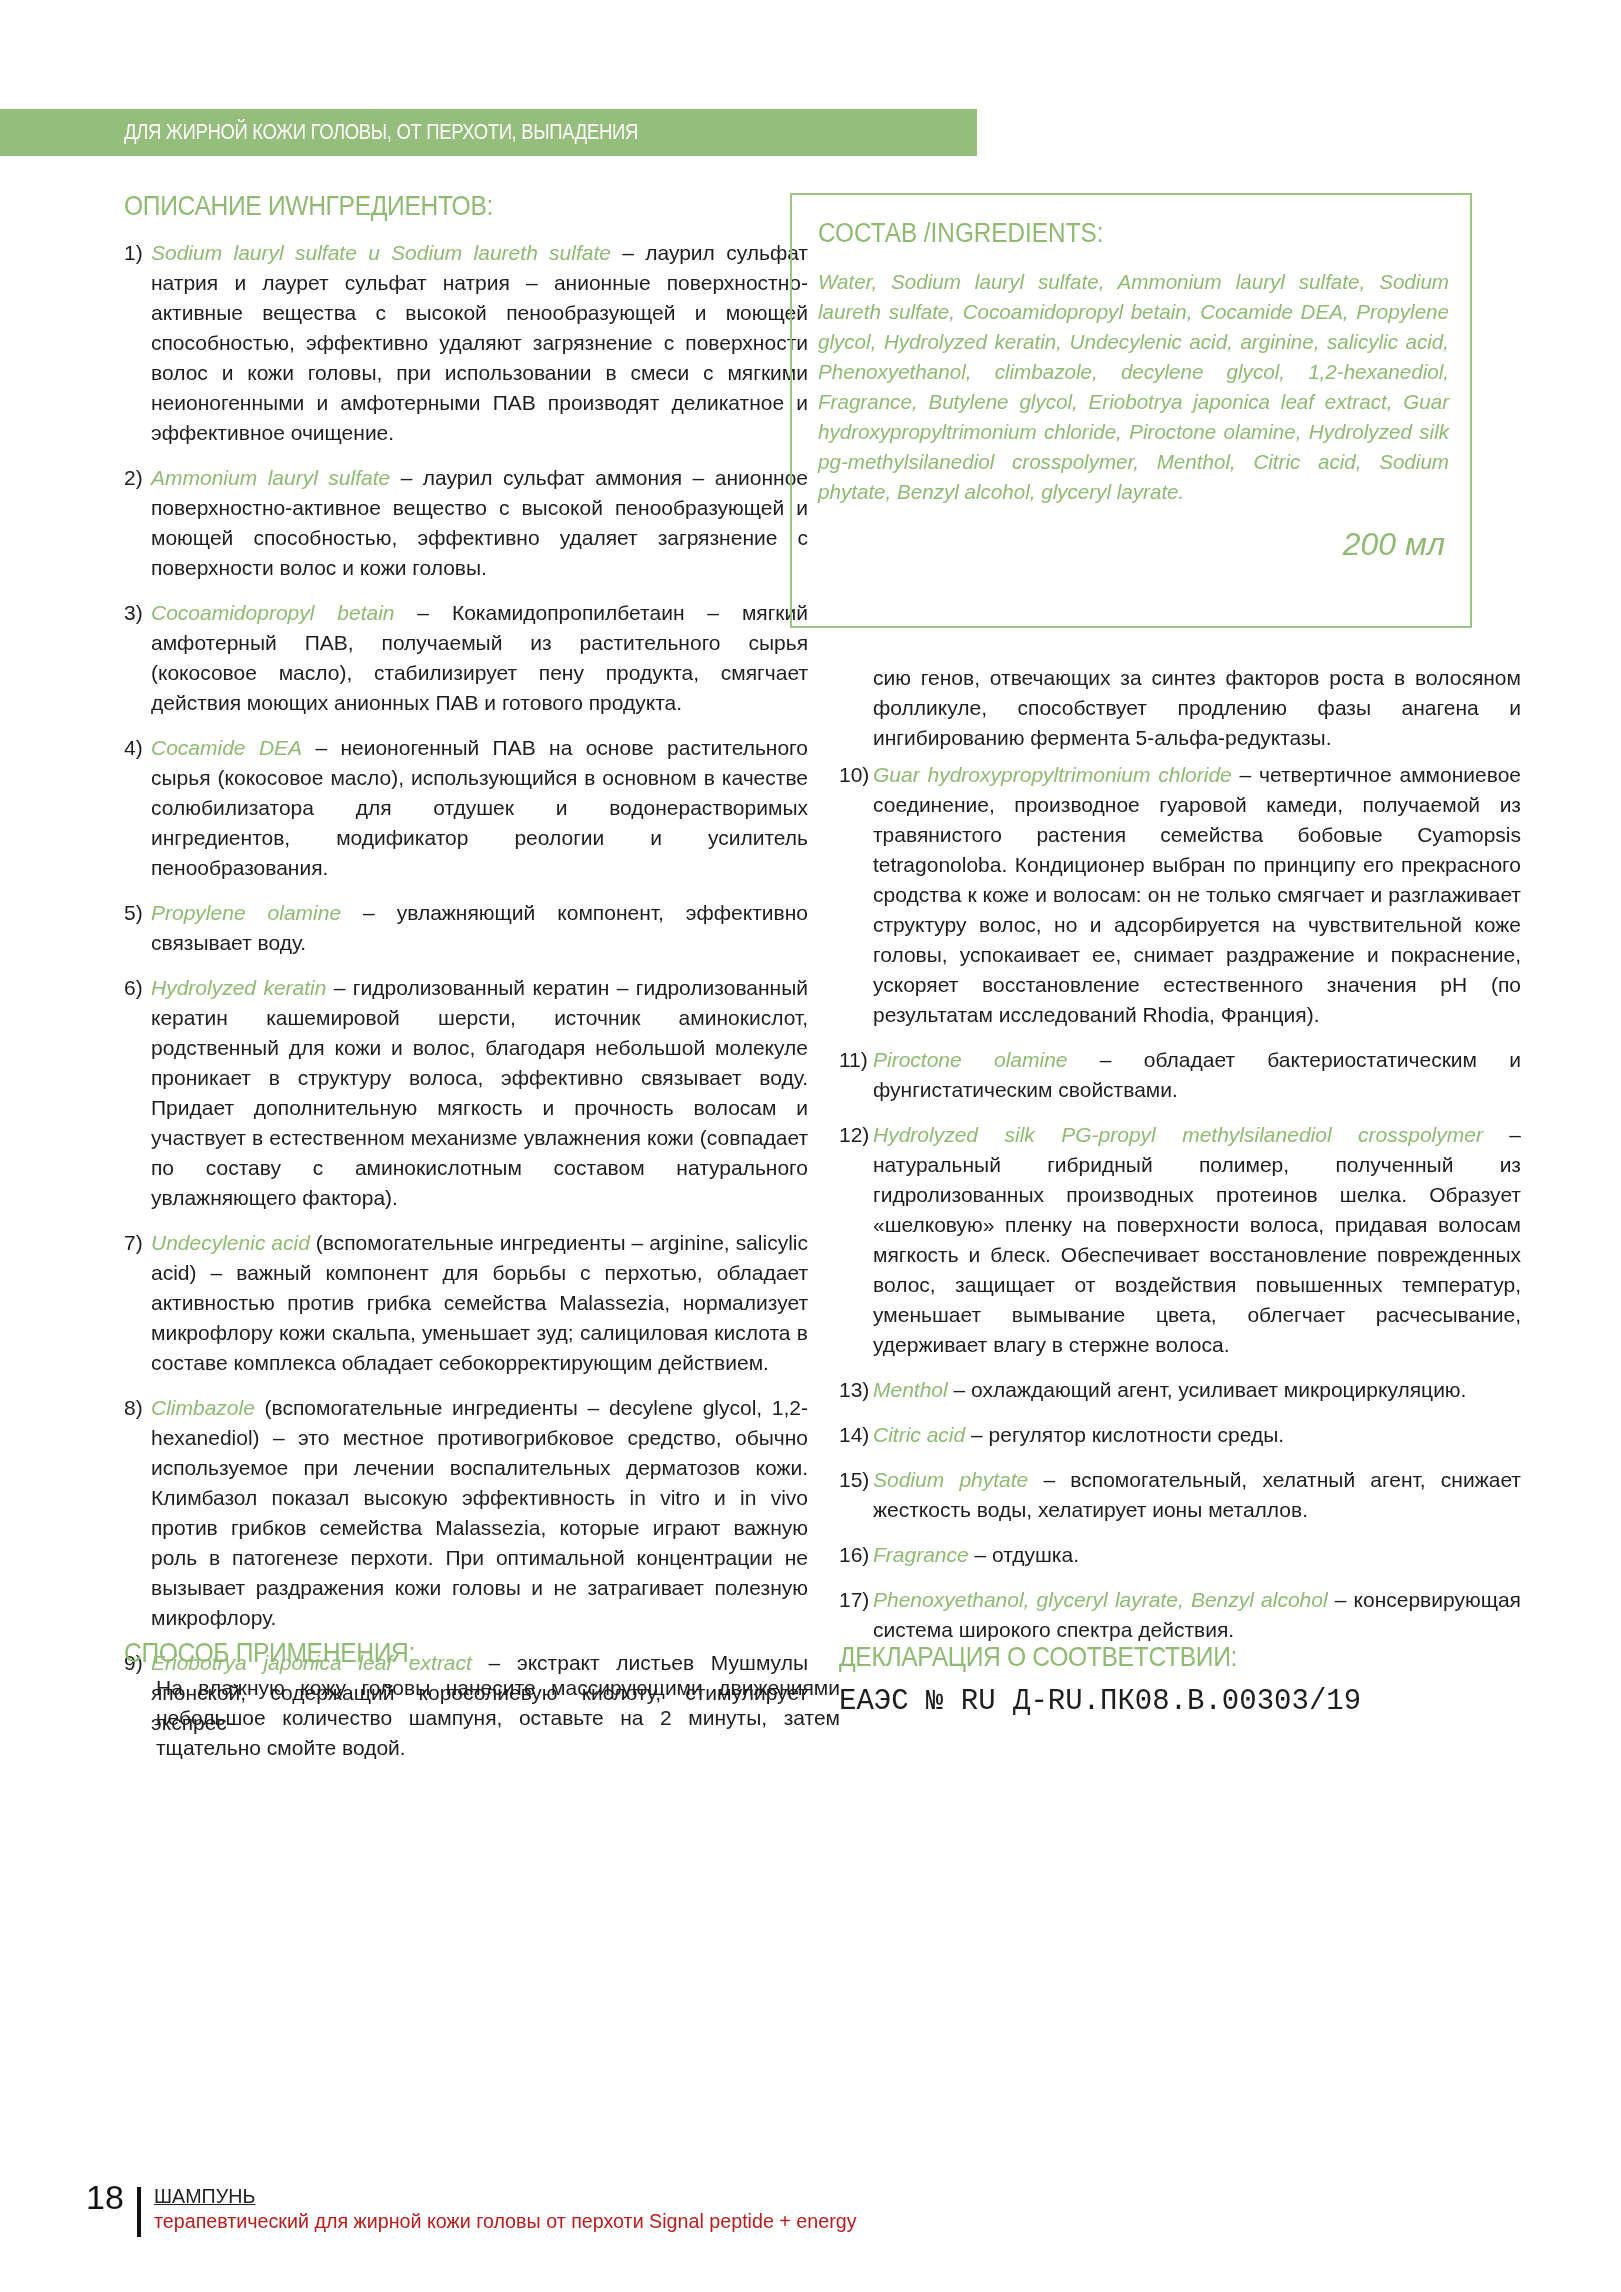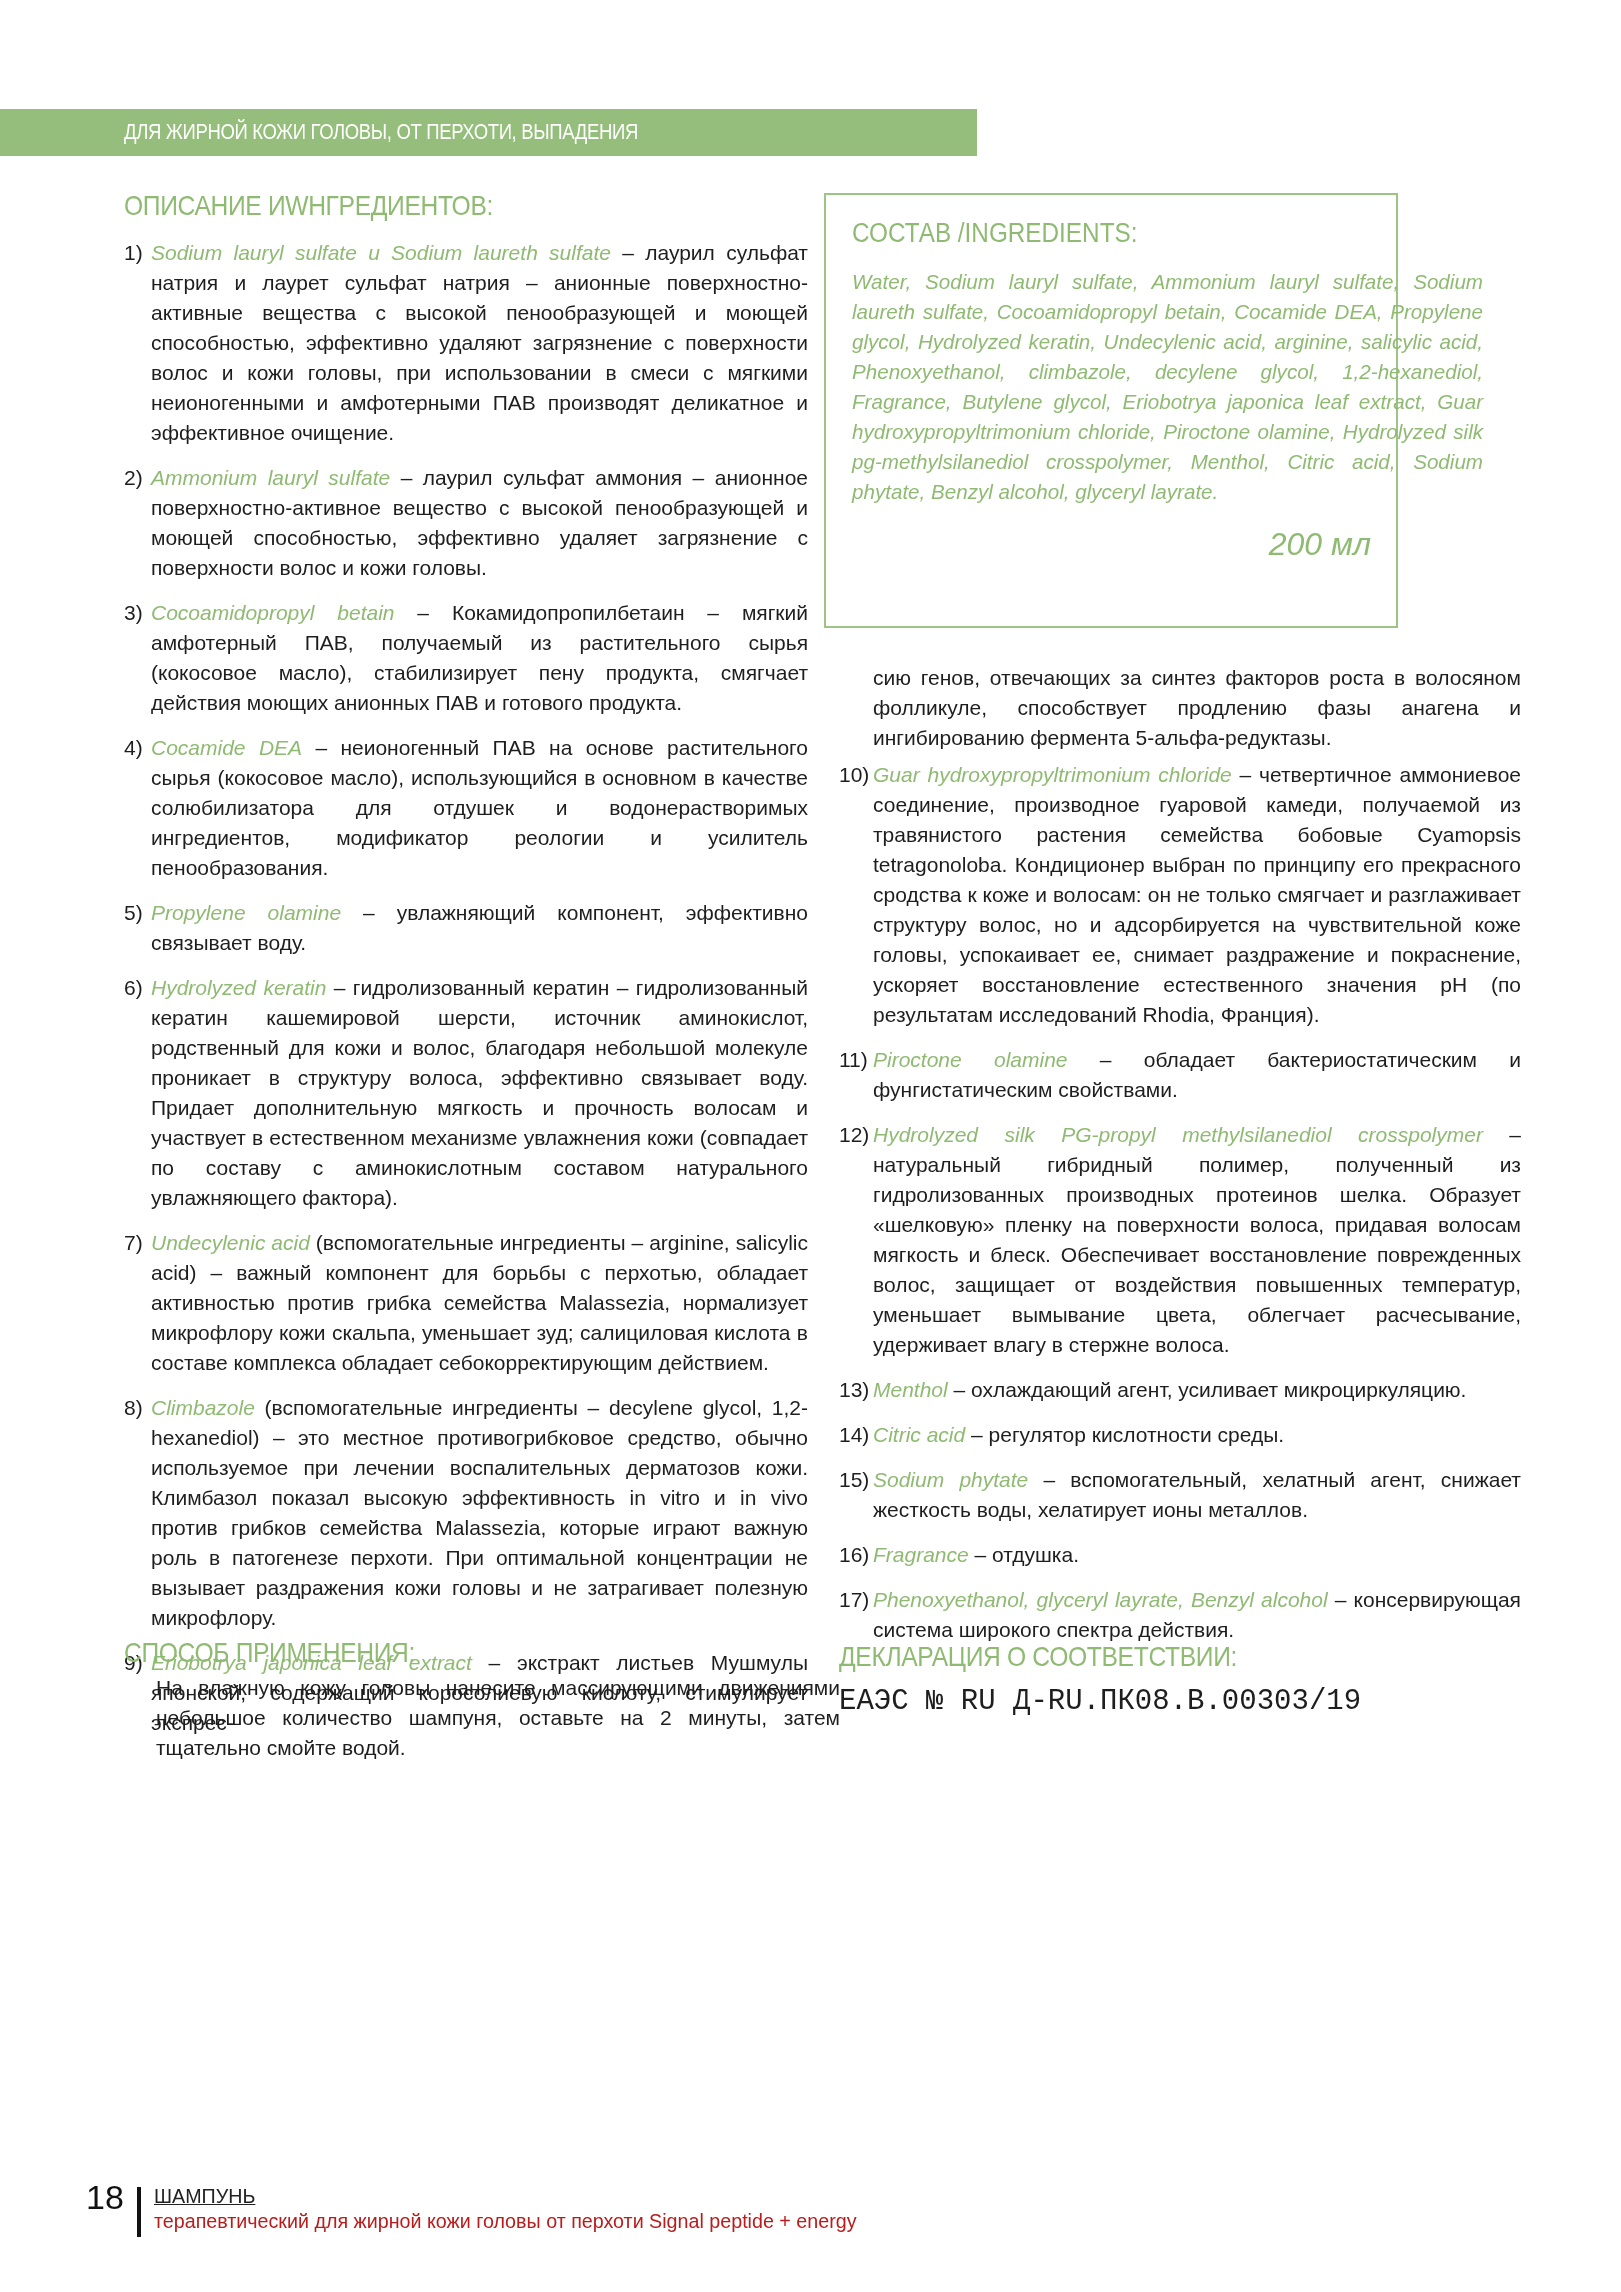--- a/index.html
+++ b/index.html
@@ -9,21 +9,21 @@
   .banner span { position:absolute; left:124px; top:10.7px; color:#ffffff; font-size:21.5px; letter-spacing:-0.4px;
                  font-family:"Liberation Sans", sans-serif; transform:scaleX(0.86); transform-origin:left center; white-space:nowrap; }
   .h2 { position:absolute; color:#8fba72; font-family:"Liberation Sans", sans-serif; font-size:28px;
         transform:scaleX(0.88); transform-origin:left top; white-space:nowrap; letter-spacing:-0.4px; }
   .col { position:absolute; font-size:21px; line-height:30px; text-align:justify; }
   .col p { margin:0 0 15px 0; padding-left:27px; text-indent:-27px; }
   .num { display:inline-block; width:27px; text-indent:0; }
   .right .col-inner p { padding-left:34px; text-indent:-34px; }
   .right .num { width:34px; }
   .g { color:#8fba72; font-style:italic; }
-  .box { position:absolute; left:824px; top:193px; width:574px; height:435px;
+  .box { position:absolute; left:790px; top:193px; width:682px; height:435px;
          border:2.7px solid #9dc485; box-sizing:border-box; }
   .box-title { position:absolute; left:26px; top:23px; font-size:27px; color:#8fba72;
                font-family:"Liberation Sans", sans-serif; transform:scaleX(0.9); transform-origin:left top; white-space:nowrap; }
   .box-text { position:absolute; left:26px; top:72px; width:631px; font-size:20.6px; line-height:30px;
               color:#8fba72; font-style:italic; text-align:justify; }
   .volume { position:absolute; right:25px; top:331px; font-size:32px; color:#8fba72; font-style:italic; }
   .plain { position:absolute; font-size:21px; line-height:30px; text-align:justify;margin-left:32px; }
   .decl { position:absolute; left:839px; top:1685px; font-size:29px; font-family:Liberation Mono, monospace; color:#1e1e1e; }
   .footer-num { position:absolute; left:86px; top:2178px; font-size:34px; font-family:"Liberation Sans", sans-serif; color:#111; }
   .footer-bar { position:absolute; left:137px; top:2187px; width:3.6px; height:50px; background:#111; }

